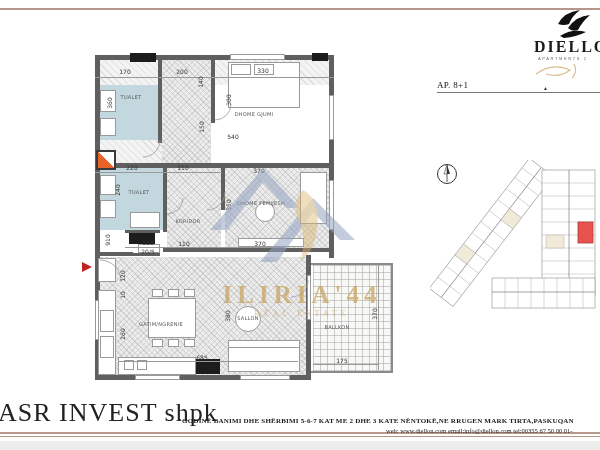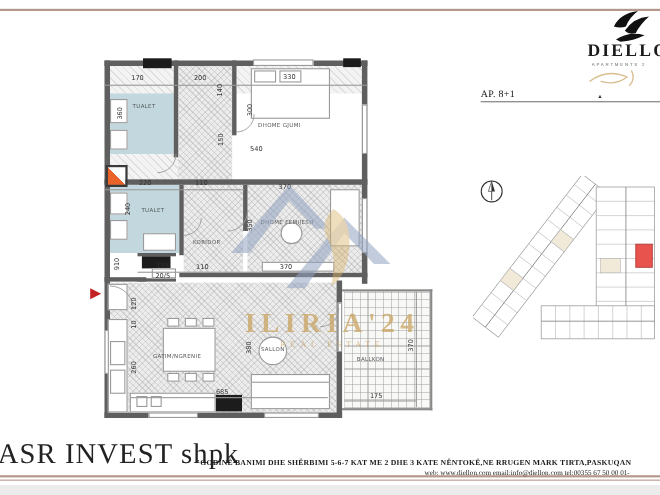--- a/index.html
+++ b/index.html
@@ -178,21 +178,21 @@
     <span class="room-label" style="left:261px;top:203px;">DHOME FEMIJESH</span>
     <span class="room-label" style="left:161px;top:324px;">GATIM/NGRENIE</span>
     <span class="room-label" style="left:248px;top:318px;">SALLON</span>
     <span class="room-label" style="left:337px;top:327px;">BALLKON</span>
 
     <svg class="abs" style="left:205px;top:140px;opacity:.55;" width="160" height="130" viewBox="0 0 160 130">
       <path d="M5,90 L58,28 L95,68 L82,68 L58,42 L22,90 Z" fill="#93a3c0"></path>
       <path d="M55,122 L108,58 L150,100 L135,100 L108,72 L72,122 Z" fill="#93a3c0"></path>
       <path d="M98,50 q18,10 14,40 q-3,22 -16,30 q6,-28 -4,-44 q-6,-14 6,-26 Z" fill="#d9b36a" opacity=".8"></path>
     </svg>
-    <span class="wm-title" style="left:302px;top:295px;">ILIRIA'24</span>
+    <span class="wm-title" style="left:302px;top:295px;">ILIRIA'44</span>
     <span class="wm-sub" style="left:302px;top:313px;">REAL ESTATE</span>
   </div>
 
   <div class="abs" style="left:430px;top:0;width:170px;height:410px;">
 
     <svg class="abs" style="left:124px;top:6px;" width="38" height="34" viewBox="0 0 38 34">
       <path d="M4,18 Q10,6 26,4 Q18,10 15,18 Q10,20 4,18 Z" fill="#111"></path>
       <path d="M14,22 Q22,10 36,9 Q28,16 24,24 Q18,26 14,22 Z" fill="#111"></path>
       <path d="M6,30 Q18,22 32,26 Q22,31 10,32 Z" fill="#111"></path>
     </svg>

